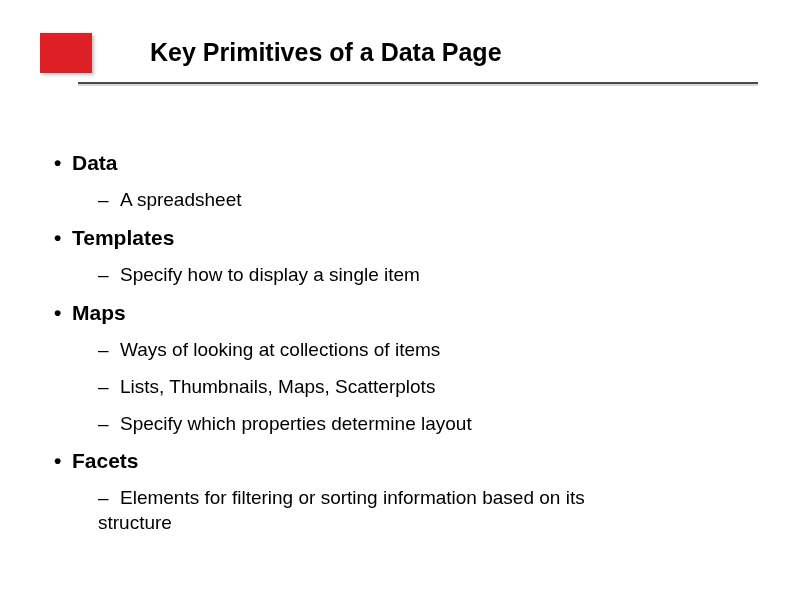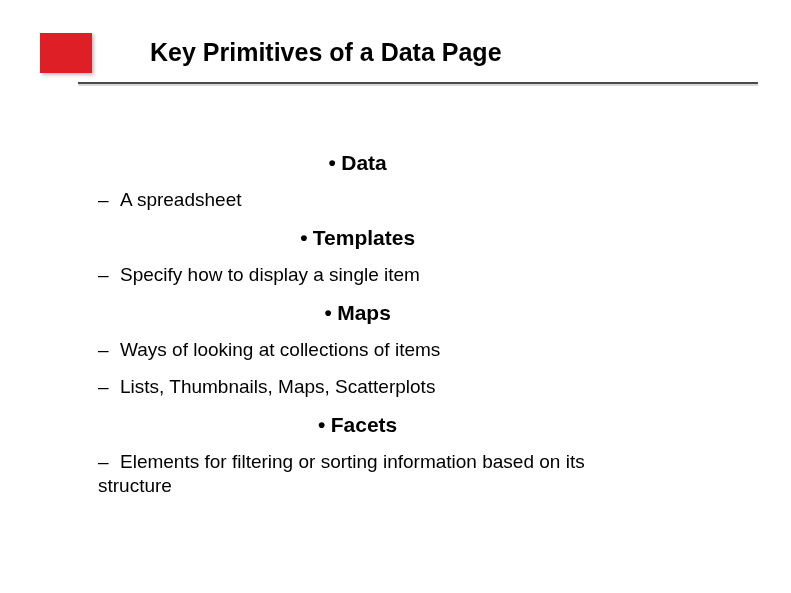--- a/index.html
+++ b/index.html
@@ -59,21 +59,20 @@
     position: absolute;
     top: 150px;
     left: 38px;
     right: 30px;
   }
   .l1 {
     font-size: 21px;
     font-weight: bold;
     margin: 0 0 6px 16px;
     line-height: 1.25;
-    text-align: center;
   }
   .l1 .bullet {
     display: inline-block;
     width: 18px;
   }
   .l1 .txt {
     display: inline;
   }
   .sub-group {
     margin: 2px 0 10px 48px;
@@ -115,20 +114,21 @@
     <div class="sub-group">
       <p class="l2"><span class="dash">–</span><span>Specify how to display a single item</span></p>
     </div>
 
     <p class="l1">
       <span class="bullet">•</span><span class="txt">Maps</span>
     </p>
     <div class="sub-group">
       <p class="l2"><span class="dash">–</span><span>Ways of looking at collections of items</span></p>
       <p class="l2"><span class="dash">–</span><span>Lists, Thumbnails, Maps, Scatterplots</span></p>
+      <p class="l2"><span class="dash">–</span><span>Specify which properties determine layout</span></p>
     </div>
 
     <p class="l1">
       <span class="bullet">•</span><span class="txt">Facets</span>
     </p>
     <div class="sub-group">
       <p class="l2"><span class="dash">–</span><span>Elements for filtering or sorting information based on its structure</span></p>
     </div>
 
   </div>

